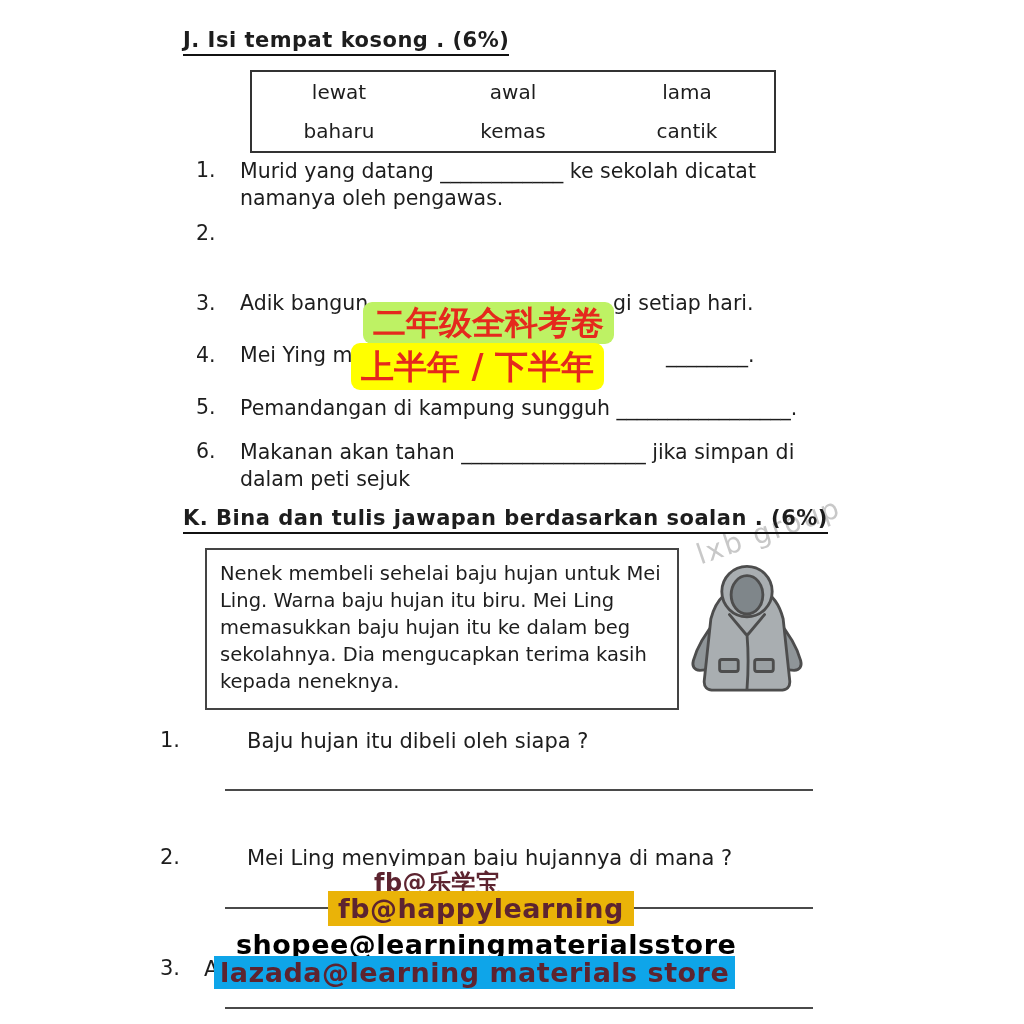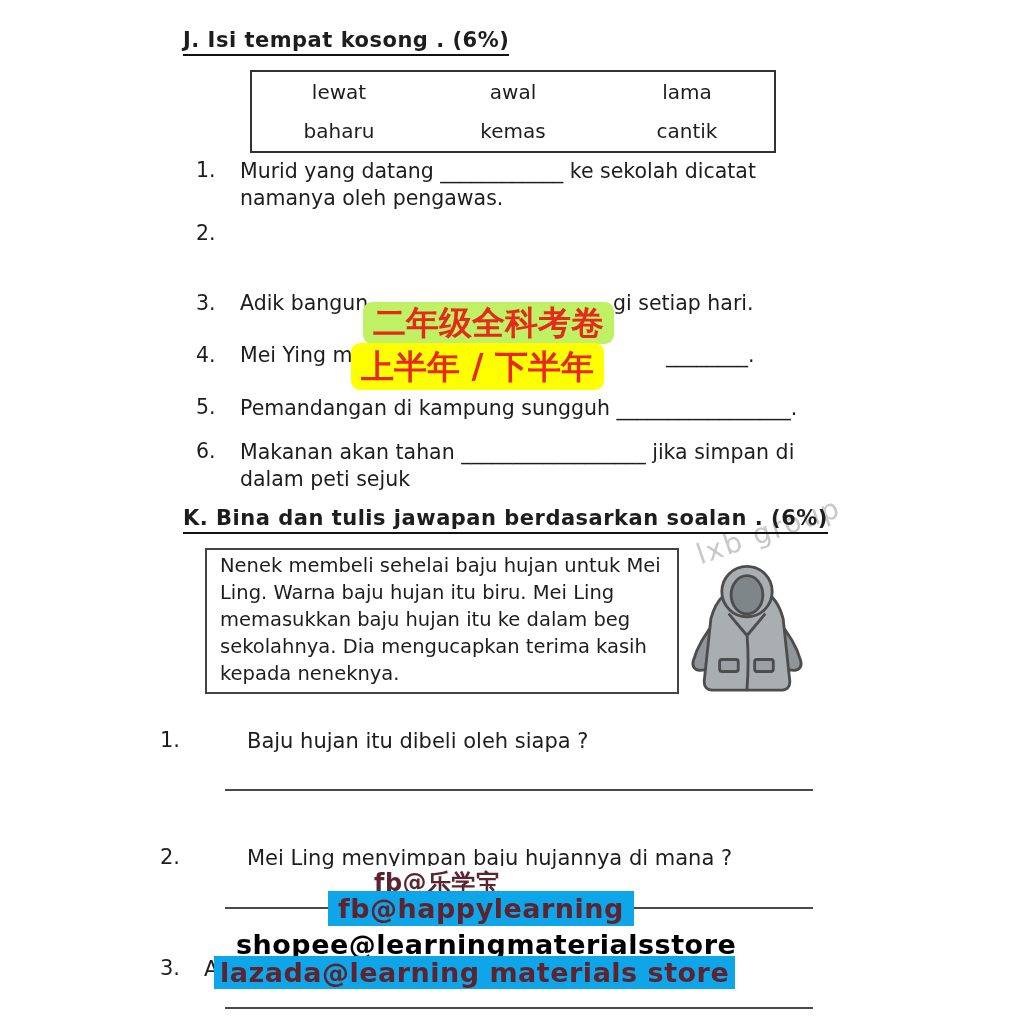--- a/index.html
+++ b/index.html
@@ -7,21 +7,21 @@
         font-family:"DejaVu Sans","Liberation Sans",sans-serif;color:#1d1d1d;}
   .abs{position:absolute;}
   .sec-title{font-size:21px;font-weight:bold;letter-spacing:.5px;border-bottom:2.5px solid #111;
              padding-bottom:2px;white-space:nowrap;z-index:2;}
   .wordbox{border:2px solid #333;display:grid;grid-template-columns:1fr 1fr 1fr;
            grid-template-rows:1fr 1fr;align-items:center;justify-items:center;
            font-size:20px;z-index:2;}
   .qnum{font-size:20.5px;z-index:2;}
   .qtext{font-size:20.5px;line-height:27px;white-space:nowrap;z-index:2;}
   .frag{font-size:20.5px;white-space:nowrap;z-index:2;}
-  .passage{border:2px solid #444;padding:2px 13px;font-size:19.5px;line-height:27px;
+  .passage{border:2px solid #444;padding:10px 13px;font-size:19.5px;line-height:27px;
            z-index:2;overflow:hidden;}
   .ansline{border-top:2px solid #4a4a4a;height:0;z-index:1;}
   .wm-grade{font-weight:bold;font-size:33px;line-height:40px;white-space:nowrap;
             border-radius:9px;padding:1px 10px;z-index:6;}
   .wm-maroon{font-weight:bold;white-space:nowrap;z-index:6;letter-spacing:.5px;}
   .wm-lxb{font-size:28px;letter-spacing:2px;transform:rotate(-19deg);transform-origin:left top;
           z-index:1;white-space:nowrap;}
   .rc{z-index:2;}
 </style>
 </head>
@@ -96,17 +96,17 @@
   <div class="abs ansline" style="left:225px;top:907px;width:588px"></div>
 
   <div class="abs qnum" style="left:160px;top:956px;font-size:21px">3.</div>
   <div class="abs qtext" style="left:204px;top:956px;font-size:21px">A</div>
   <div class="abs ansline" style="left:225px;top:1007px;width:588px"></div>
 
   <div class="abs wm-grade" style="left:363px;top:302px;background:#bef264;color:#e5291d">二年级全科考卷</div>
   <div class="abs wm-grade" style="left:351px;top:343px;background:#ffff00;color:#e5291d;line-height:45px">上半年 / 下半年</div>
 
   <div class="abs wm-maroon" style="left:370px;top:866px;font-size:24px;color:#5d2430;background:#fff;padding:1px 4px">fb@乐学宝</div>
-  <div class="abs wm-maroon" style="left:328px;top:891px;font-size:27px;color:#5d2430;background:#0ea5e9;padding:2px 10px">fb@happylearning</div>
+  <div class="abs wm-maroon" style="left:328px;top:891px;font-size:27px;color:#5d2430;background:#eab308;padding:2px 10px">fb@happylearning</div>
   <div class="abs wm-maroon" style="left:236px;top:929px;font-size:27px;color:#000000">shopee@learningmaterialsstore</div>
   <div class="abs wm-maroon" style="left:214px;top:956px;font-size:27px;color:#5d2430;background:#0ea5e9;padding:1px 6px">lazada@learning materials store</div>
 
 </div>
 
 </body></html>

